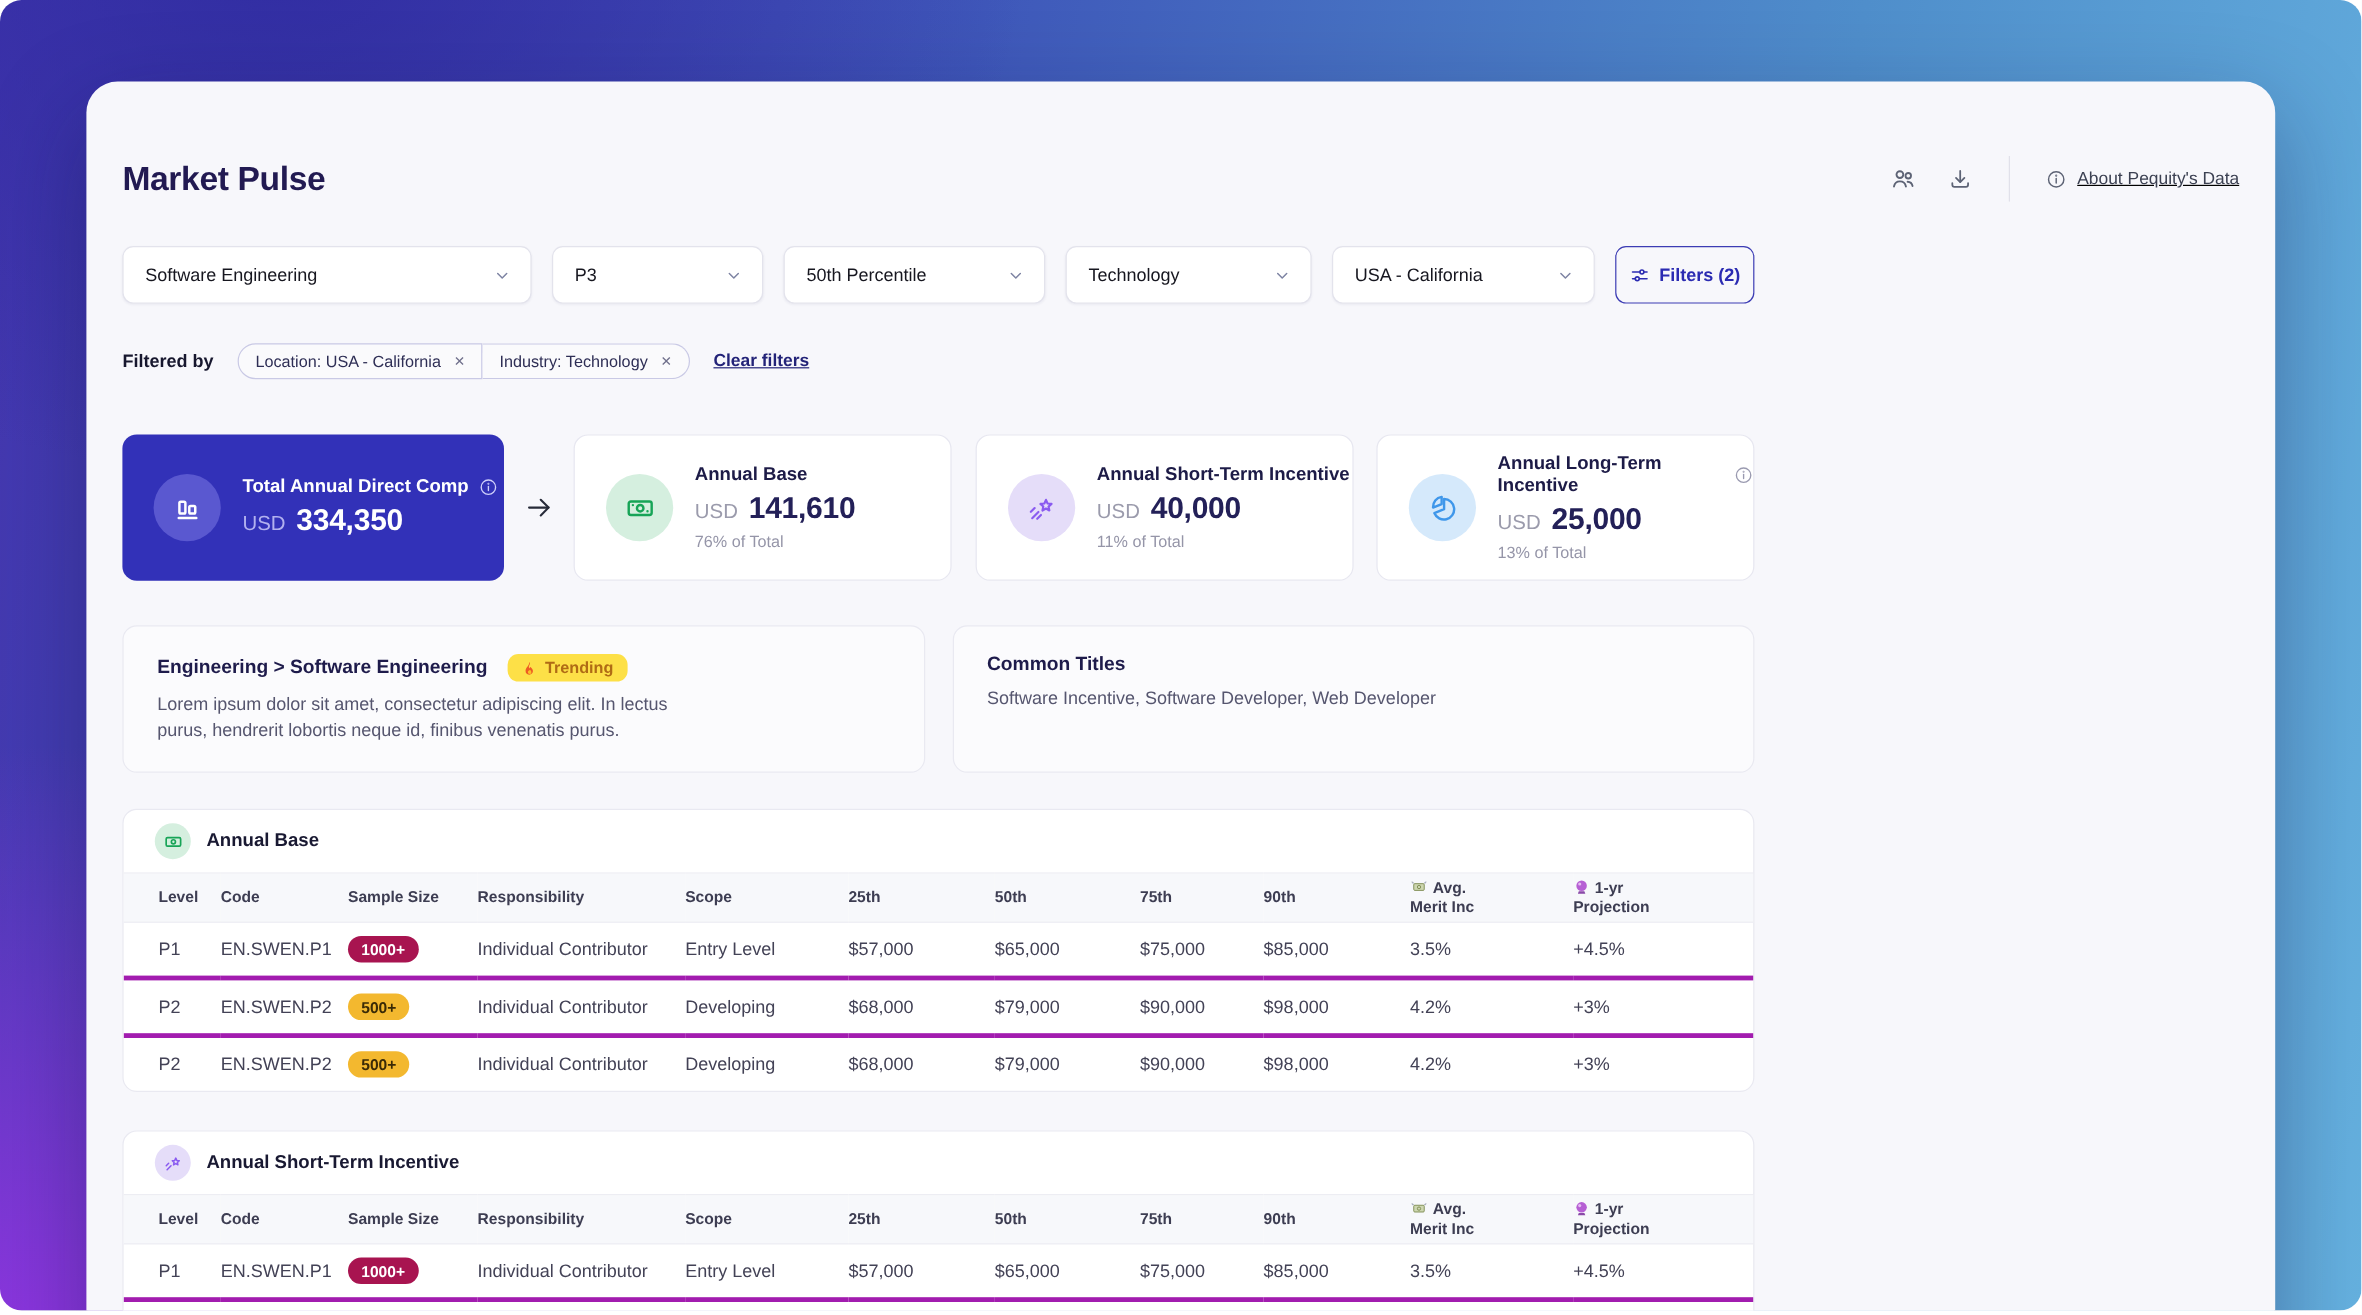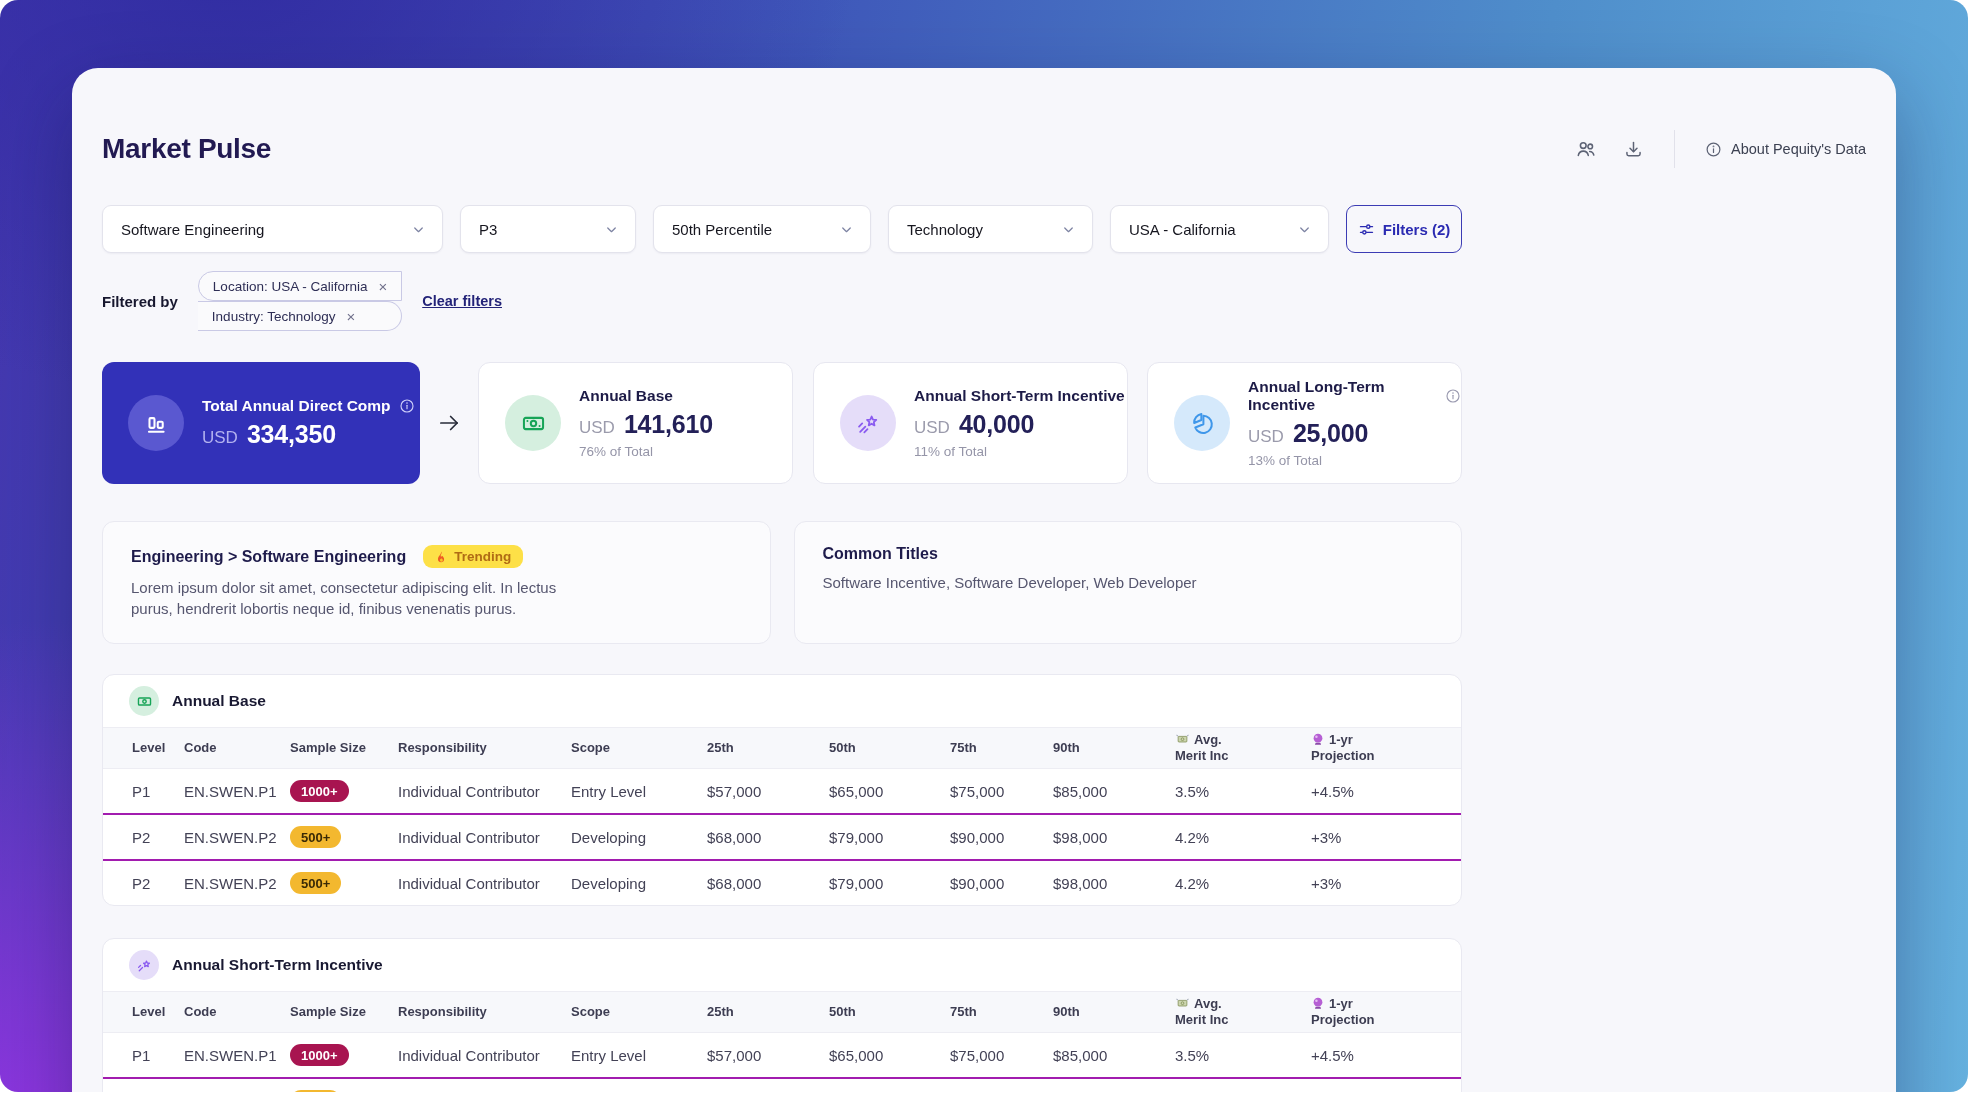--- a/index.html
+++ b/index.html
@@ -18,21 +18,21 @@
   }
   .app-card {
     position: absolute; left: 72px; top: 68px; width: 1824px; height: 1180px;
     background: #f7f7fb; border-radius: 26px;
     box-shadow: 0 30px 80px rgba(18,16,66,.35);
     padding: 0 30px;
   }
   
   .topbar { display: flex; justify-content: space-between; align-items: center; margin-top: 62px; height: 38px; }
   .page-title { font-size: 28px; font-weight: 800; color: #221a52; letter-spacing: -.3px; }
-  .topbar-right { display: flex; align-items: center; }
+  .topbar-right { display: flex; align-items: center; text-decoration: underline; }
   .icon-btn { background: none; border: none; padding: 0; color: #5d6375; cursor: pointer; display: flex; align-items: center; }
   .icon-btn + .icon-btn { margin-left: 26px; }
   .v-divider { width: 1px; height: 38px; background: #e1e1ea; margin: 0 30px; }
   .about-link { display: flex; align-items: center; gap: 9px; font-size: 14.5px; color: #3c4152; cursor: pointer; }
   .about-link svg { color: #5d6375; }
   
   .filter-row { display: flex; justify-content: space-between; margin-top: 37px; width: 1360px; }
   .select {
     height: 48px; background: #ffffff; border: 1px solid #e3e3ec; border-radius: 9px;
     display: flex; align-items: center; justify-content: space-between;
@@ -43,21 +43,21 @@
   .w-s1 { width: 341px; text-align: center; } .w-s2 { width: 176px; } .w-s3 { width: 218px; } .w-s4 { width: 219px; } .w-s5 { width: 205px; }
   .filters-btn {
     width: 116px; height: 48px; border: 1.5px solid #3c3cb4; border-radius: 9px;
     background: transparent; color: #2b2bb2; font-weight: 700; font-size: 15px;
     display: flex; align-items: center; justify-content: center; gap: 8px;
     font-family: "Liberation Sans", sans-serif; cursor: pointer;
   }
   
   .filtered-row { display: flex; align-items: center; margin-top: 33px; height: 30px; }
   .filtered-label { font-size: 15px; font-weight: 700; color: #17172e; margin-right: 20px; }
-  .chip-group { display: flex; flex-direction: column; }
+  .chip-group { display: flex; }
   .chip {
     height: 30px; display: flex; align-items: center; gap: 11px; padding: 0 14px;
     border: 1px solid #c9c9e5; font-size: 13.5px; color: #2e2e55;
     background: rgba(255,255,255,.35); cursor: pointer;
   }
   .chip:first-child { border-radius: 16px 0 0 16px; }
   .chip + .chip { border-left: none; border-radius: 0 16px 16px 0; }
   .chip-x { color: #70708c; font-size: 15px; line-height: 1; }
   .clear-link { margin-left: 20px; font-size: 14.5px; font-weight: 700; color: #232378; text-decoration: underline; cursor: pointer; }
   
@@ -98,21 +98,21 @@
   .ts-title { font-size: 15.5px; font-weight: 700; color: #191932; }
   table { width: 100%; border-collapse: collapse; table-layout: fixed; }
   thead tr { background: #f7f8fb; }
   th {
     font-size: 13px; font-weight: 600; color: #3d3d52; text-align: left;
     padding: 4px 6px 4px 0; height: 40px; vertical-align: middle; line-height: 16px;
     border-top: 1px solid #ededf3; border-bottom: 1px solid #ededf3;
   }
   th:first-child, td:first-child { padding-left: 29px; }
   td { font-size: 15px; color: #434256; padding: 11px 6px 11px 0; height: 41px; }
-  tbody tr + tr td { border-top: 2px solid #a21caf; }
+  tbody tr + tr td { border-top: 4px solid #a21caf; }
   .th-ic { display: inline-block; vertical-align: -2px; margin-right: 4px; }
   .badge { display: inline-block; border-radius: 999px; padding: 3.5px 11px; font-size: 13px; font-weight: 700; }
   .badge--crimson { background: #a81450; color: #ffffff; }
   .badge--amber { background: #f3b82f; color: #3a2a06; }
 </style>
 </head>
 <body>
 
 <div class="frame">
   <div class="app-card">

